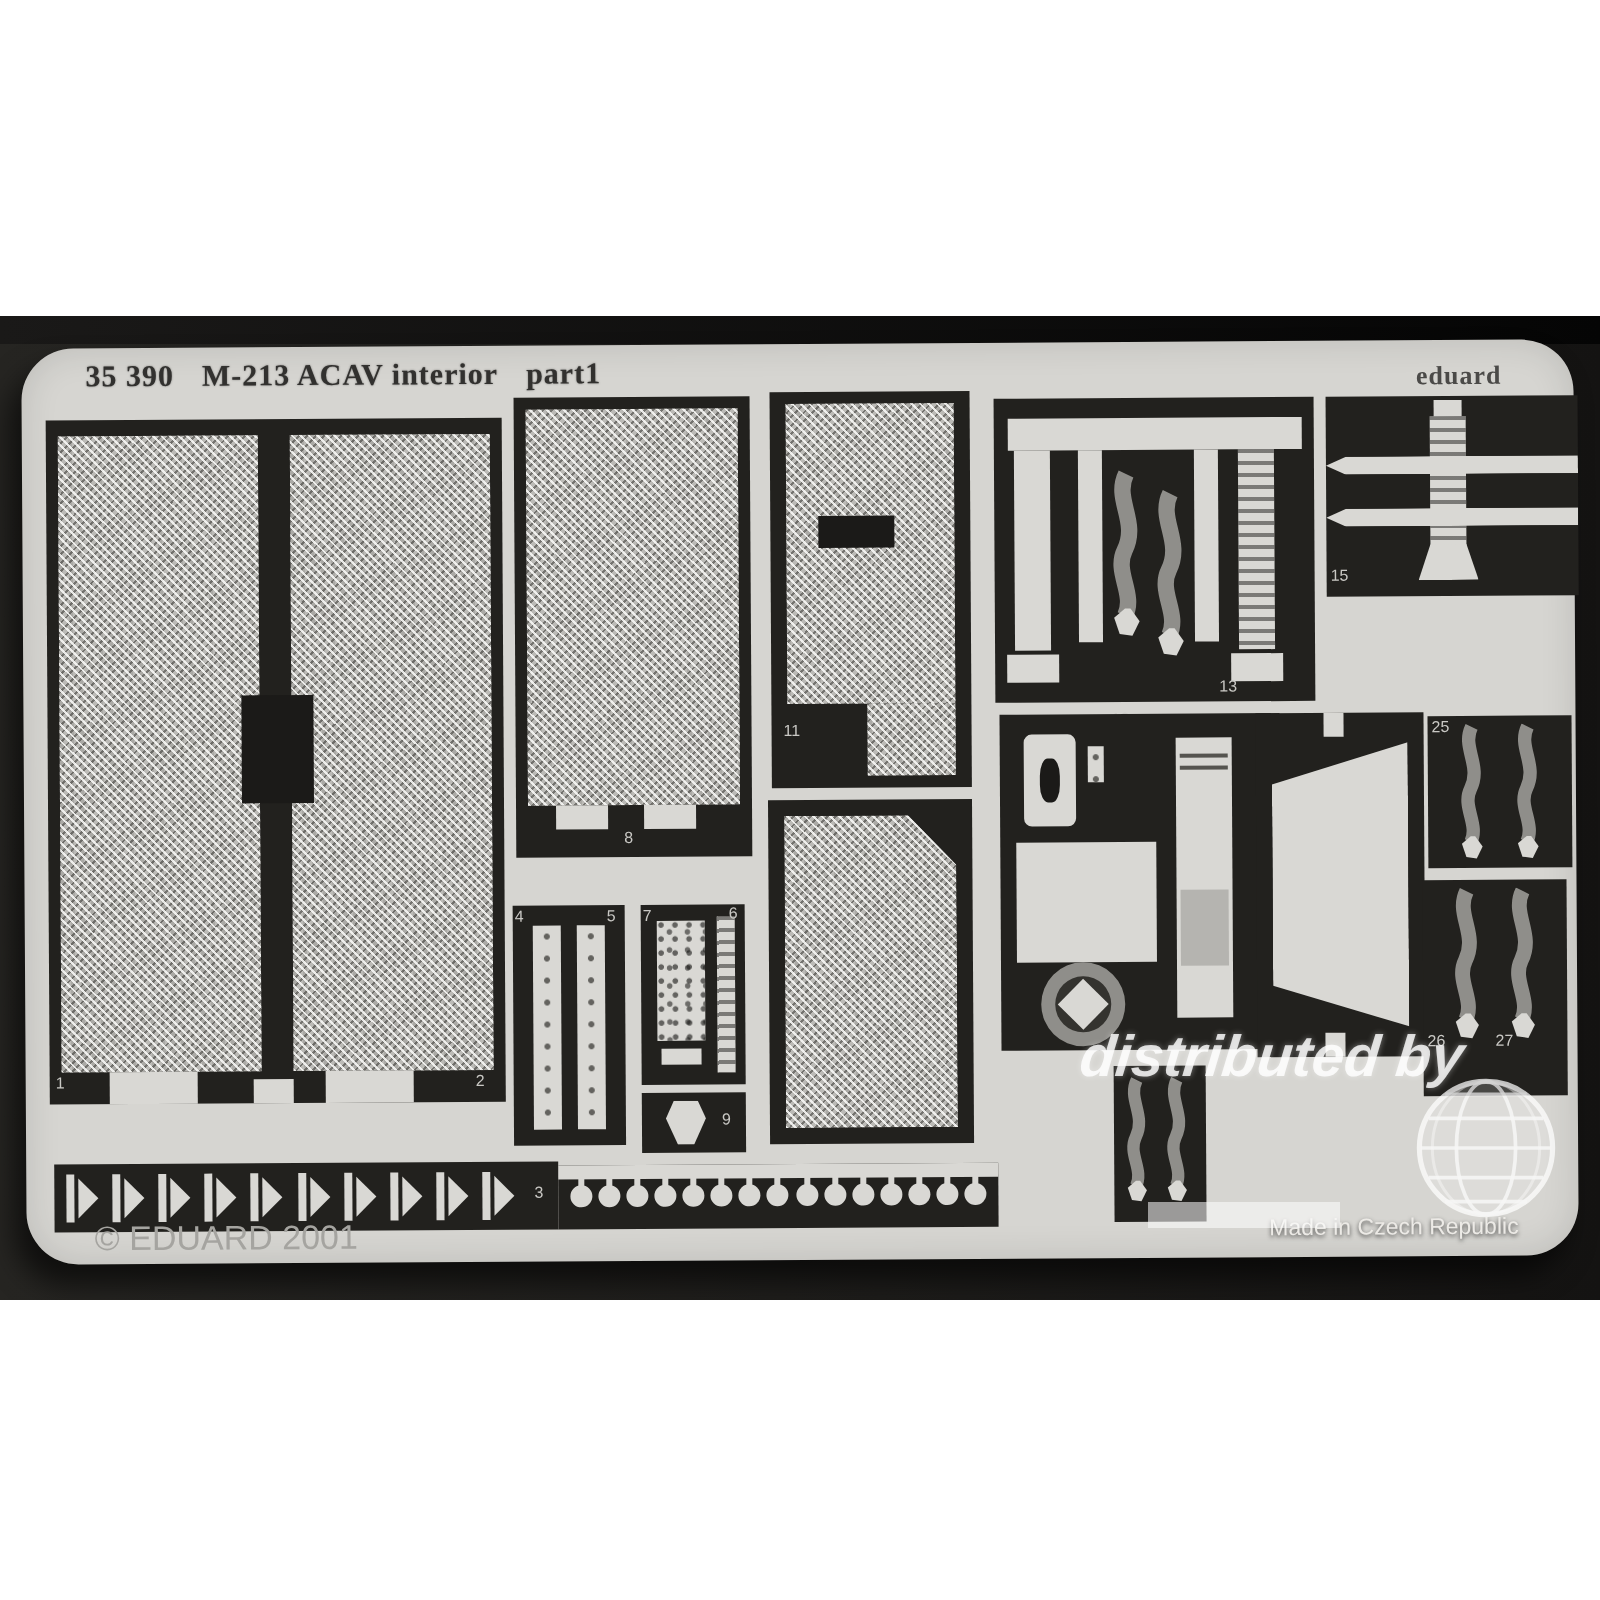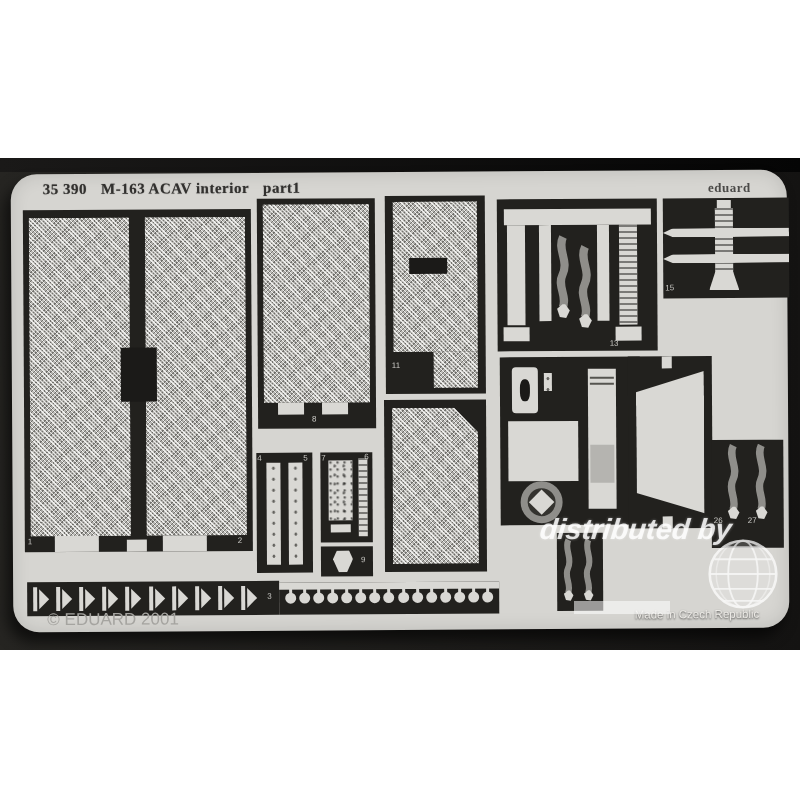--- a/index.html
+++ b/index.html
@@ -66,21 +66,21 @@
       <path d="M11,2 C4,16 18,28 10,44 C4,56 16,68 10,80" fill="none" stroke="#8f8e8a" stroke-width="9"></path>
       <path d="M10,76 l-6,5 l3,9 l7,1 l4,-8 l-5,-7 z" fill="#d9d8d4"></path>
     </g>
   </defs>
 </svg>
 
 <div id="photo">
   <div id="fret">
 
     <div id="hdr">
-      <span>35 390</span><span>M-163 ACAV interior</span><span>part1</span>
+      <span>35 390</span><span>M-213 ACAV interior</span><span>part1</span>
     </div>
     <div id="brand">eduard</div>
 
     <div class="opening" style="left:12px;top:36px;width:228px;height:342px">
       <div class="mesh" style="left:6px;top:8px;width:100px;height:318px"></div>
       <div class="mesh" style="left:122px;top:8px;width:100px;height:318px"></div>
       <div class="black" style="left:97px;top:138px;width:36px;height:54px"></div>
       <div class="part" style="left:30px;top:326px;width:44px;height:16px"></div>
       <div class="part" style="left:138px;top:326px;width:44px;height:16px"></div>
       <div class="part" style="left:102px;top:330px;width:20px;height:12px"></div>
@@ -176,20 +176,29 @@
       </div>
     </div>
 
     <div class="opening" style="left:616px;top:186px;width:84px;height:172px">
       <div class="part" style="left:34px;top:0;width:10px;height:12px"></div>
       <div class="part" style="left:8px;top:12px;width:68px;height:148px;
            clip-path:polygon(0 16%,100% 2%,100% 98%,0 84%)"></div>
       <div class="part" style="left:34px;top:160px;width:10px;height:12px"></div>
     </div>
 
+    <div class="opening" style="left:702px;top:188px;width:72px;height:76px">
+      <svg class="belt" style="left:12px;top:4px" width="20" height="68" viewBox="0 0 22 92">
+          <use href="#beltshape"></use>
+        </svg>
+      <svg class="belt" style="left:40px;top:4px" width="20" height="68" viewBox="0 0 22 92">
+          <use href="#beltshape"></use>
+        </svg>
+      <span class="lbl" style="left:2px;top:2px">25</span>
+    </div>
 
     <div class="opening" style="left:699px;top:270px;width:72px;height:108px">
       <svg class="belt" style="left:12px;top:4px" width="20" height="76" viewBox="0 0 22 92">
           <use href="#beltshape"></use>
         </svg>
       <svg class="belt" style="left:40px;top:4px" width="20" height="76" viewBox="0 0 22 92">
           <use href="#beltshape"></use>
         </svg>
       <span class="lbl" style="left:2px;top:77px">26</span>
       <span class="lbl" style="left:36px;top:77px">27</span>

